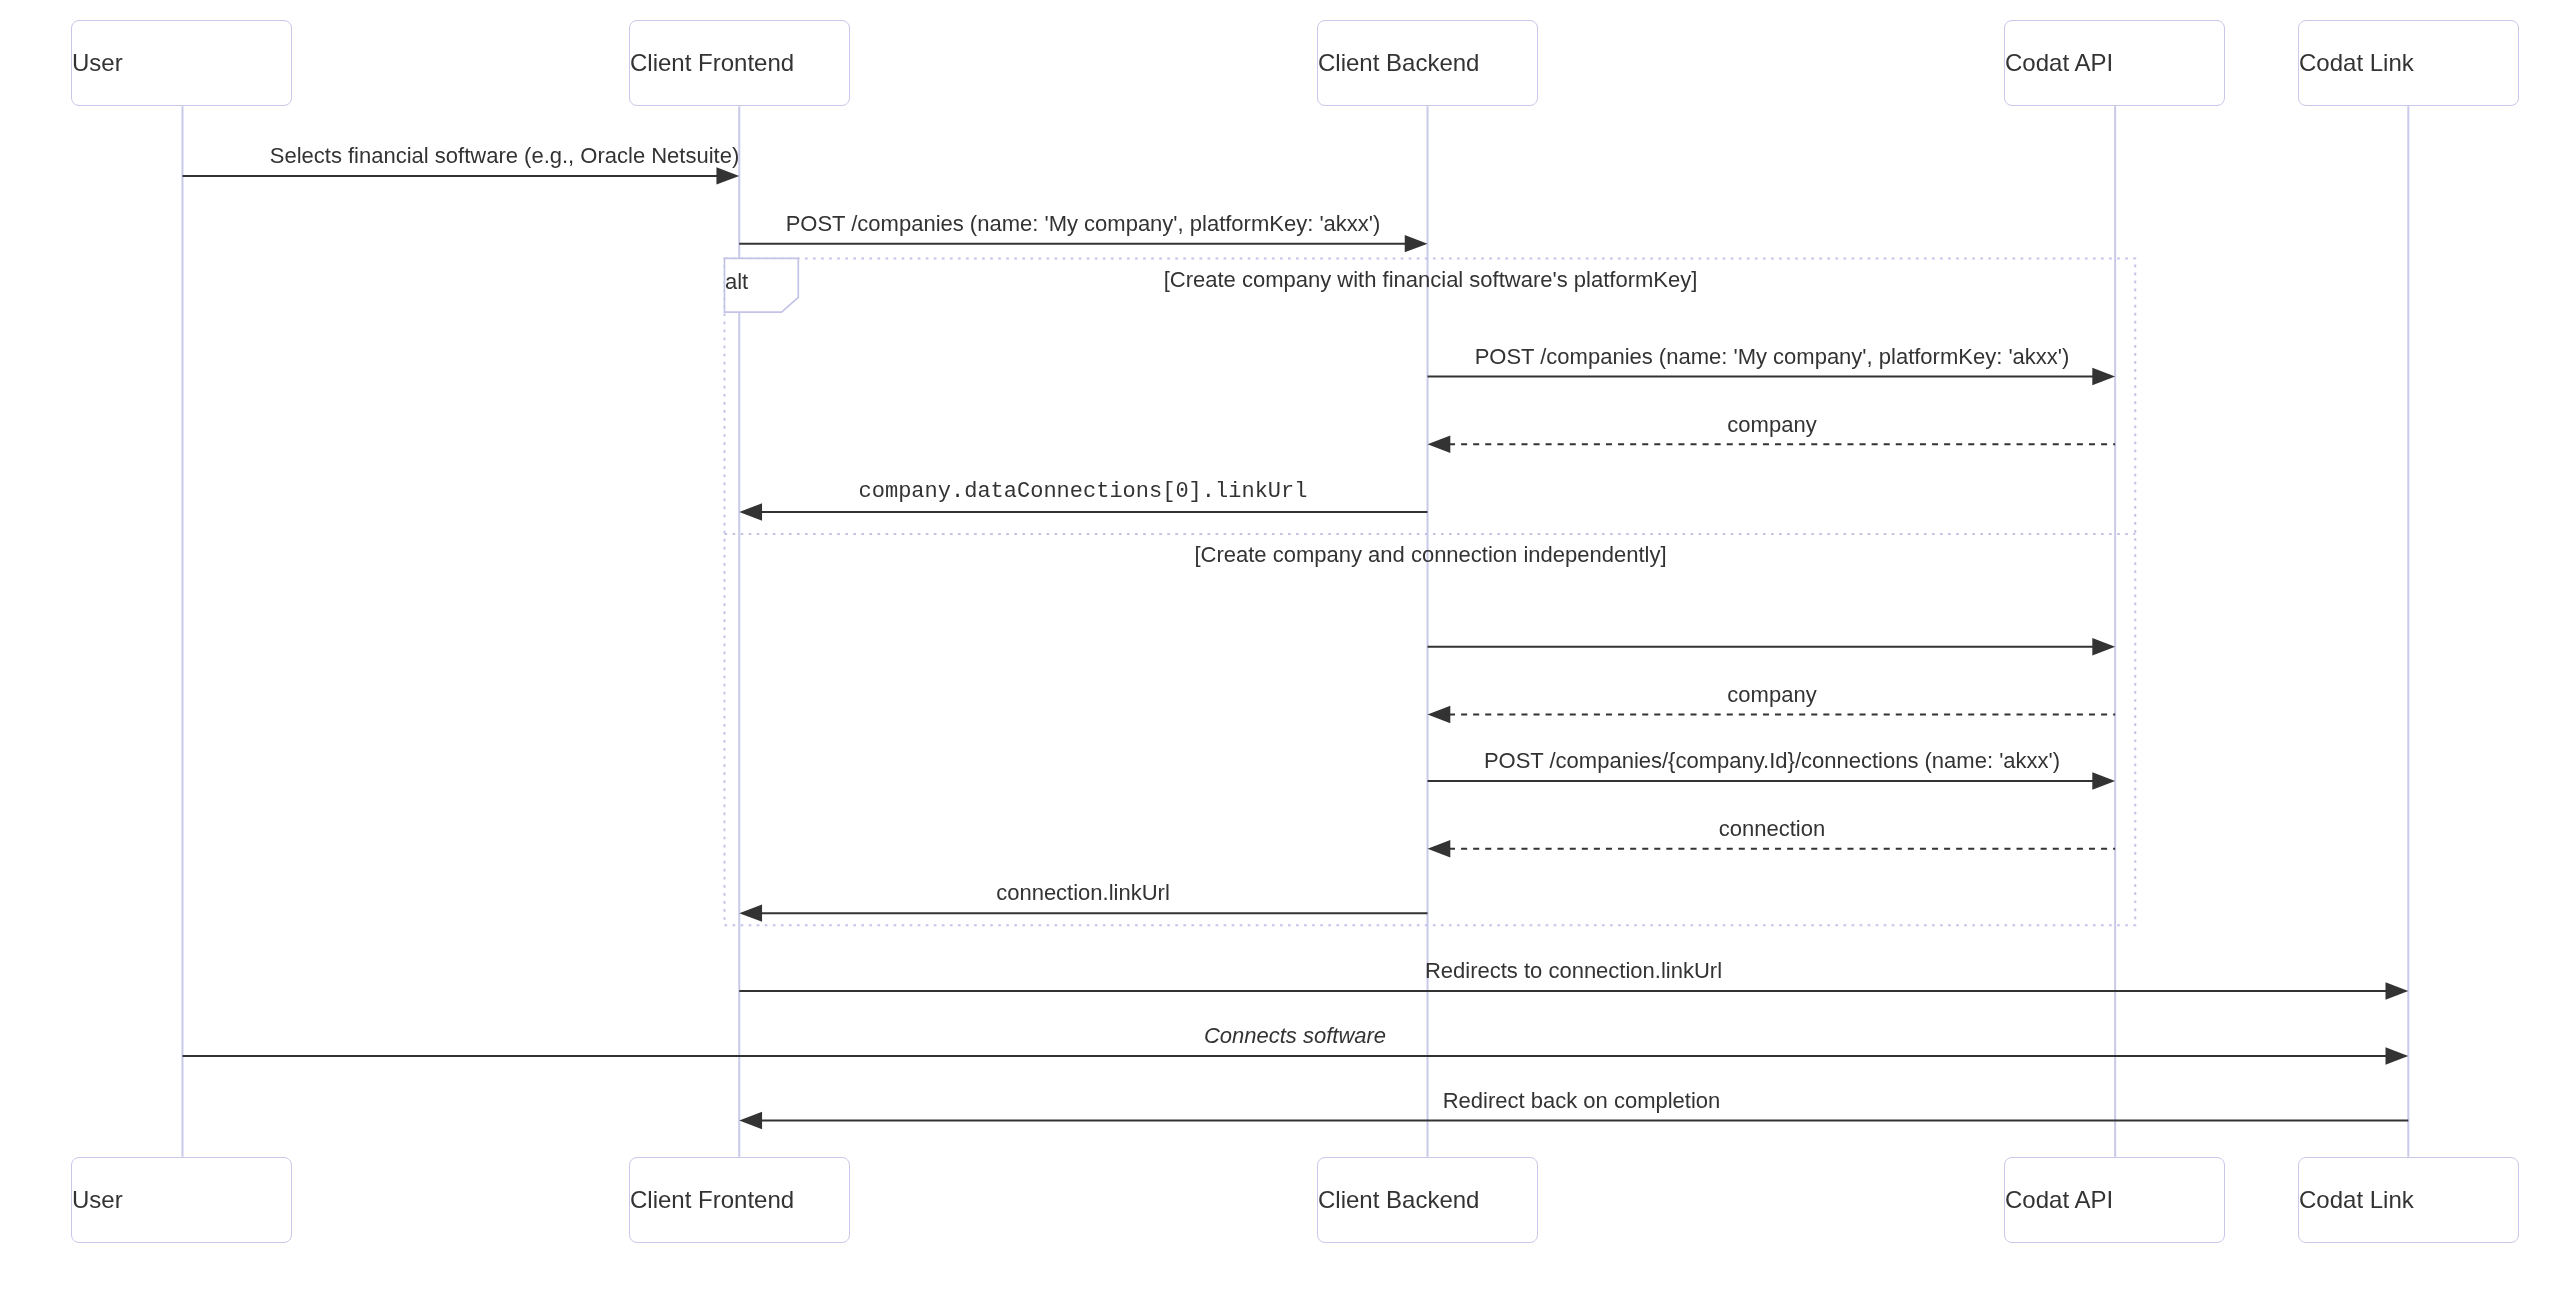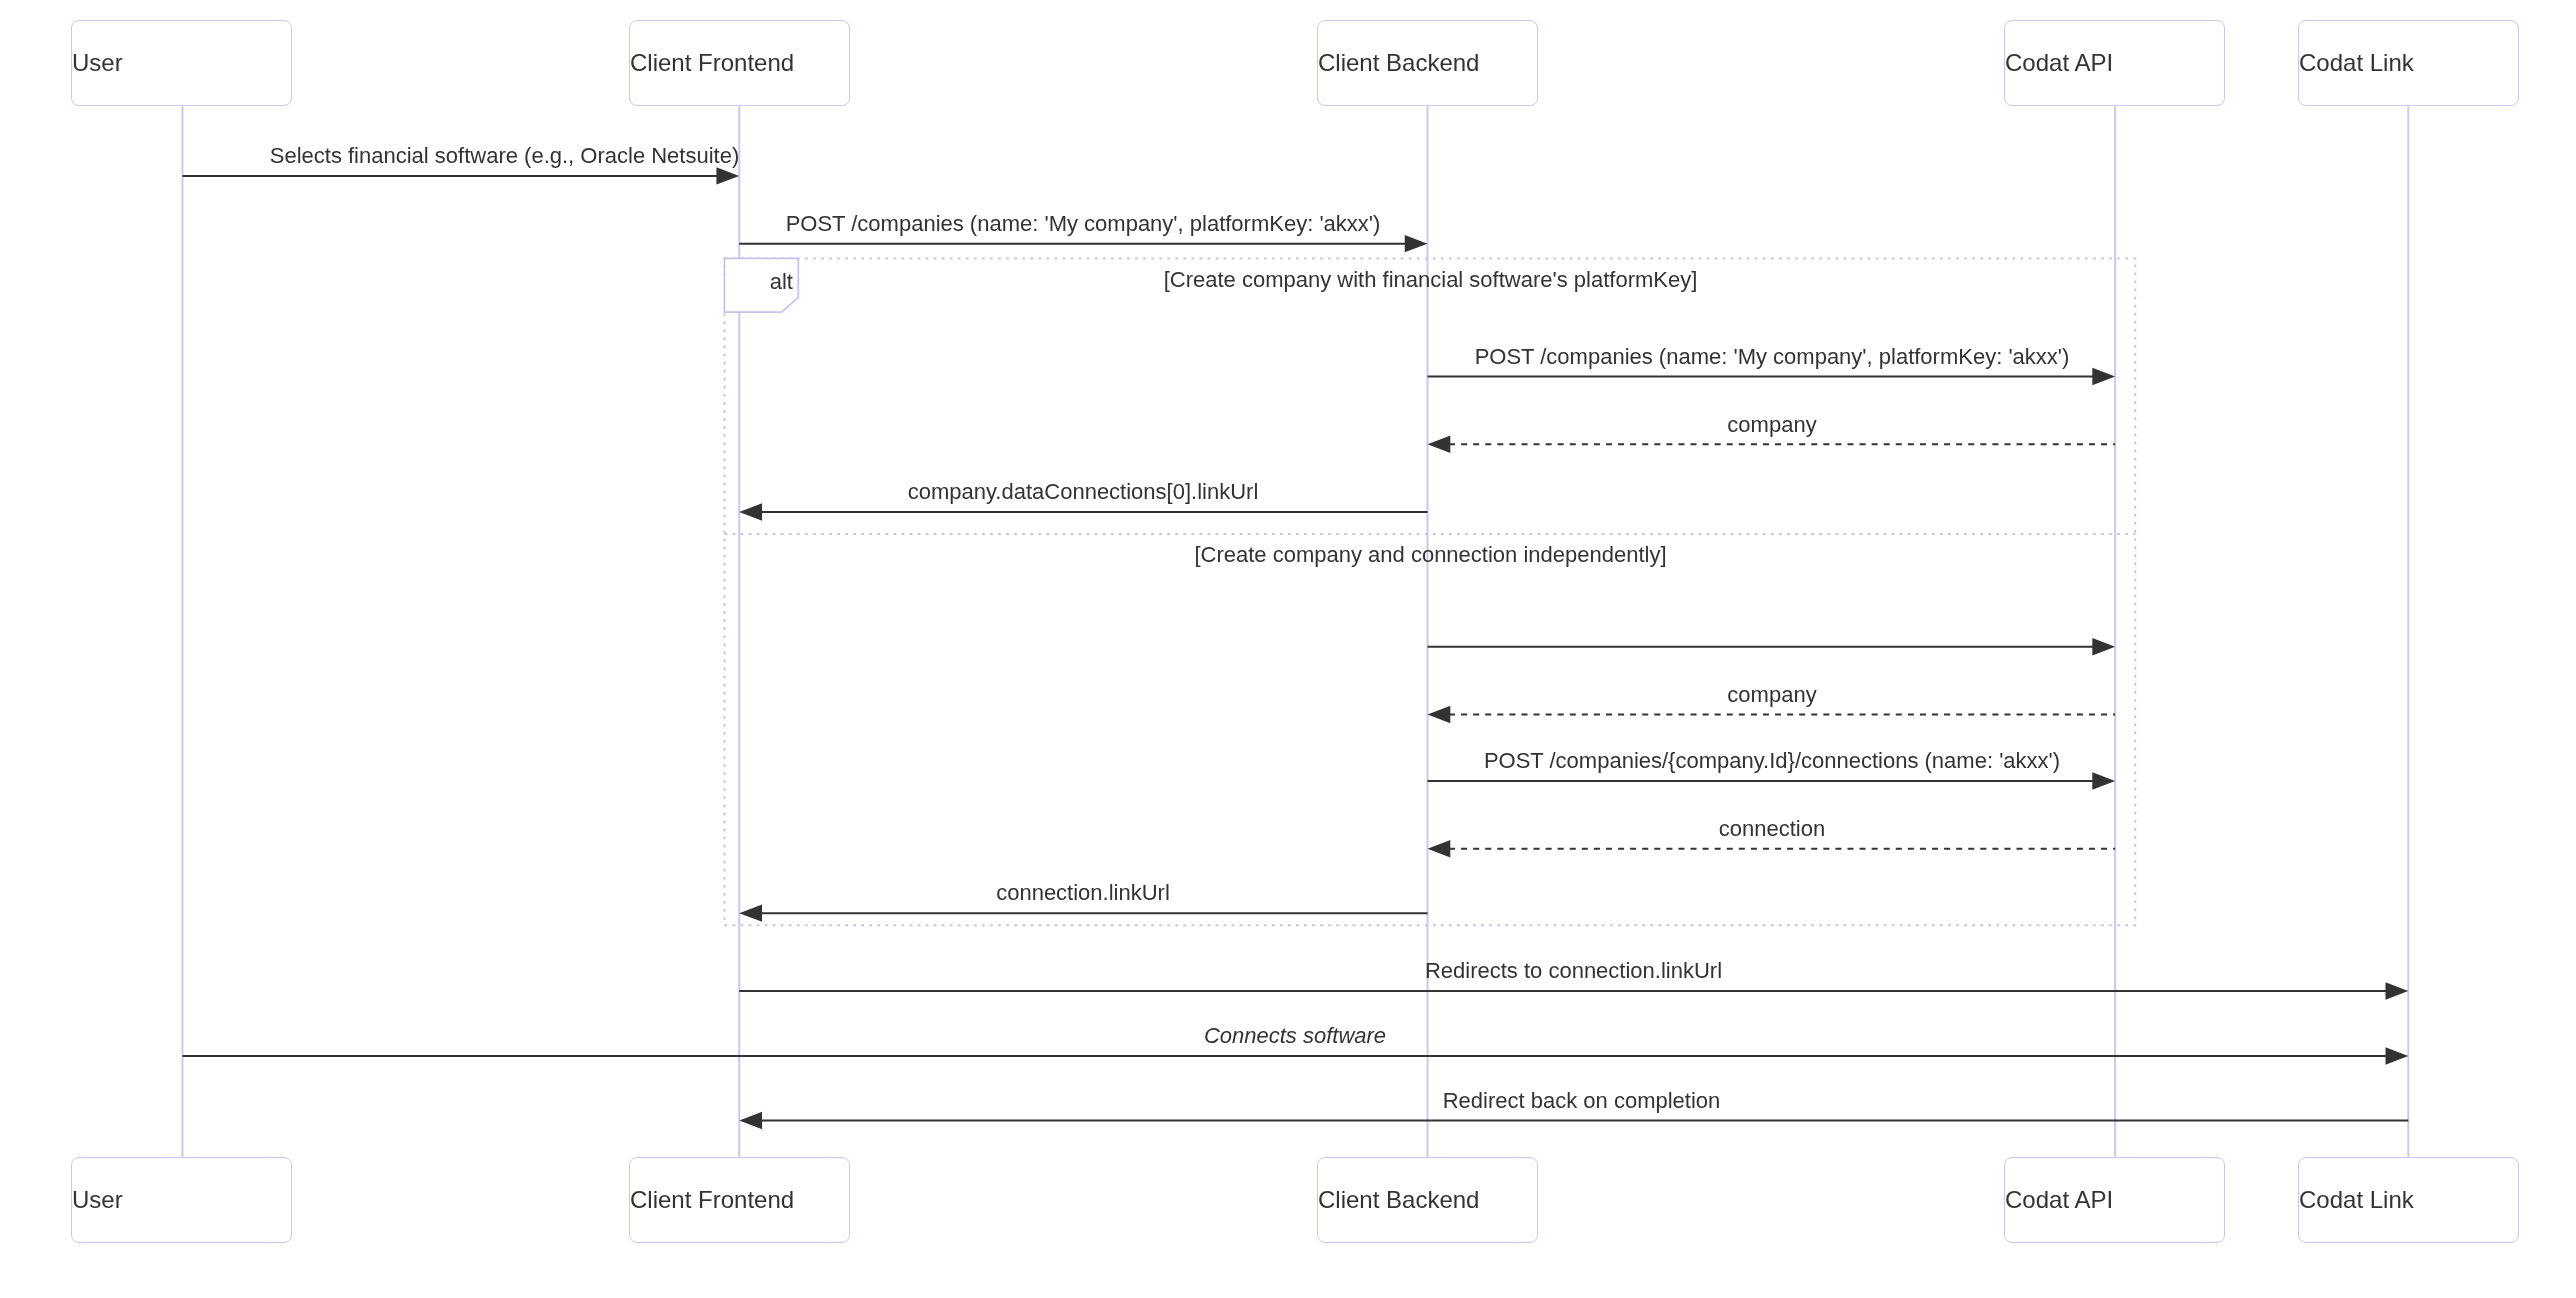--- a/index.html
+++ b/index.html
@@ -57,21 +57,21 @@
     color: #333333;
     z-index: 2;
   }
   .alt-label-text {
     position: absolute;
     left: 725px;
     top: 268px;
     width: 68px;
     height: 27px;
     line-height: 27px;
-    text-align: right;
+    text-align: left;
     font-size: 22px;
     color: #333333;
     z-index: 4;
   }
 </style>
 </head>
 <body>
 
 <div class="diagram">
 
@@ -175,21 +175,21 @@
     </div>
 
   <div class="alt-label-text">alt</div>
   <div class="section-label" style="top:266px;">[Create company with financial software's platformKey]</div>
   <div class="section-label" style="top:541px;">[Create company and connection independently]</div>
 
   <div class="msg-label" style="left:182px;  width:557px;  top:142px;padding-left:44px;">Selects financial software (e.g., Oracle Netsuite)</div>
   <div class="msg-label" style="left:739px; width:688px; top:210px;">POST /companies (name: 'My company', platformKey: 'akxx')</div>
   <div class="msg-label" style="left:1428px; width:688px; top:343px;">POST /companies (name: 'My company', platformKey: 'akxx')</div>
   <div class="msg-label" style="left:1428px; width:688px; top:411px;">company</div>
-  <div class="msg-label" style="left:739px; width:688px; top:478px;">company.dataConnections[0].linkUrl</div>
+  <div class="msg-label" style="left:739px; width:688px; top:478px;font-family:Liberation Mono, monospace;">company.dataConnections[0].linkUrl</div>
   <div class="msg-label" style="left:1428px; width:688px; top:681px;">company</div>
   <div class="msg-label" style="left:1428px; width:688px; top:747px;">POST /companies/{company.Id}/connections (name: 'akxx')</div>
   <div class="msg-label" style="left:1428px; width:688px; top:815px;">connection</div>
   <div class="msg-label" style="left:739px; width:688px; top:879px;">connection.linkUrl</div>
   <div class="msg-label" style="left:739px; width:1669px; top:957px;">Redirects to connection.linkUrl</div>
   <div class="msg-label" style="left:182px;  width:2226px; top:1022px;font-style:italic;">Connects software</div>
   <div class="msg-label" style="left:739px; width:1669px; top:1087px;padding-left:8px;">Redirect back on completion</div>
 
 </div>
 

